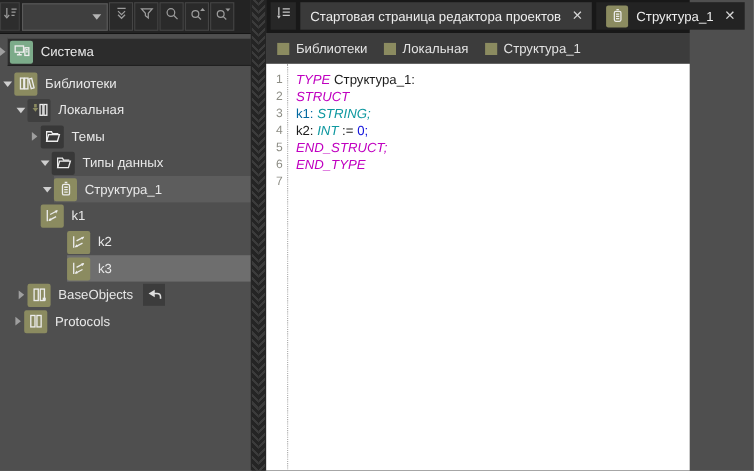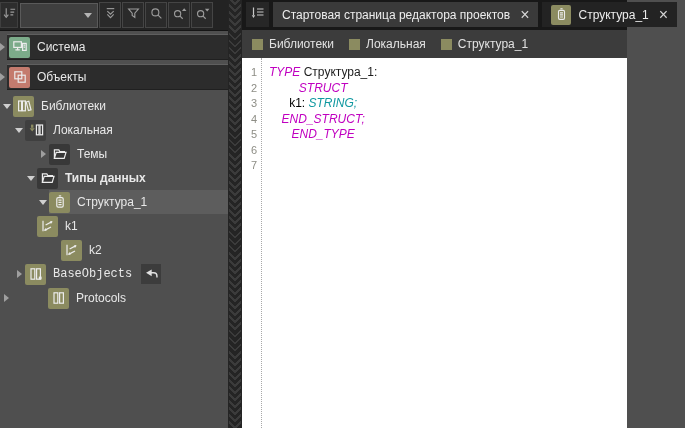--- a/index.html
+++ b/index.html
@@ -70,21 +70,21 @@
                gap:15px; padding-left:10px; }
   .crumb{ display:flex; align-items:center; gap:6px; }
   .crumb-sq{ width:11px; height:11px; flex:none; }
   .crumb-label{ color:#e2e2e2; font-size:12px; white-space:nowrap; }
 
   .editor{ flex:1; background:#ffffff; position:relative; overflow:hidden; }
   .gutter{ position:absolute; left:0; top:0; bottom:0; width:20px; padding-top:7px;
            border-right:1px dotted #a8a8a8; }
   .gutter-line{ text-align:right; padding-right:4px; color:#8d8d85; font-size:11px;
                 line-height:15.5px; }
-  .code{ position:absolute; left:27px; top:7px; font-size:12px;text-align:center; }
+  .code{ position:absolute; left:27px; top:7px; font-size:12px; }
   .code-line{ line-height:15.5px; white-space:pre; }
   .tok-keyword{ font-style:italic; }
   .tok-type{ font-style:italic; }
 </style>
 </head>
 <body>
 
 <div class="screen">
 
   <div class="toolbar">
@@ -146,34 +146,20 @@
               <svg viewBox="0 0 16 16" width="16" height="16" fill="none" stroke="#ececec" stroke-width="1.2">
                 <rect x="1.8" y="2.8" width="7.6" height="5.6"></rect>
                 <path d="M5.6 8.4v2.2M3.4 10.8h4.4"></path>
                 <rect x="10.6" y="4.4" width="3.6" height="7"></rect>
                 <path d="M11.6 6.2h1.6M11.6 8.2h1.6"></path>
               </svg>
             </span>
             <span class="row-label">Система</span>
           </div>
         </div>
-        <div class="section-wrap">
-          <span class="section-exp">
-            <span class="tri-right"></span>
-          </span>
-          <div class="section-box">
-            <span class="icon-badge" style="background: rgb(196, 123, 110);">
-              <svg viewBox="0 0 16 16" width="16" height="16" fill="none" stroke="#ececec" stroke-width="1.2">
-                <rect x="2.8" y="2.8" width="7" height="7"></rect>
-                <rect x="6.2" y="6.2" width="7" height="7"></rect>
-              </svg>
-            </span>
-            <span class="row-label">Объекты</span>
-          </div>
-        </div>
       </div>
     <div class="tree" id="sidebar-tree">
         <div class="tree-row" style="padding-left: 1px;">
           <span class="expander">
             <span class="tri-down"></span>
           </span>
           <span class="row-body">
             <span class="icon-badge" style="background: rgb(139, 139, 96);">
               <svg viewBox="0 0 16 16" width="16" height="16" fill="none" stroke="#ececec" stroke-width="1.2">
                 <rect x="2.6" y="3" width="3" height="9.8"></rect>
@@ -193,35 +179,35 @@
               <svg viewBox="0 0 16 16" width="16" height="16" fill="none" stroke="#ececec" stroke-width="1.2">
                 <rect x="8.4" y="3" width="2.6" height="9.8"></rect>
                 <rect x="12" y="3" width="2.6" height="9.8"></rect>
                 <path d="M4.2 2.6v3.2" stroke="#8b8b60" stroke-width="2.4"></path>
                 <path d="M1.6 6.2h5.2L4.2 9.6z" fill="#8b8b60" stroke="none"></path>
               </svg>
             </span>
             <span class="row-label">Локальная</span>
           </span>
         </div>
-        <div class="tree-row" style="padding-left: 37px; justify-content: flex-end;">
+        <div class="tree-row" style="padding-left: 25px; justify-content: flex-end;">
           <span class="expander">
             <span class="tri-right"></span>
           </span>
           <span class="row-body">
             <span class="icon-badge" style="background: rgb(56, 56, 56);">
               <svg viewBox="0 0 16 16" width="16" height="16" fill="none" stroke="#ececec" stroke-width="1.2">
                 <path d="M2.4 12.4V3.8h4.4l1 1.8H13"></path>
                 <path d="M2.4 12.4l1.8-6H14l-1.8 6z"></path>
               </svg>
             </span>
             <span class="row-label">Темы</span>
           </span>
         </div>
-        <div class="tree-row" style="padding-left: 25px; font-weight: bold;">
+        <div class="tree-row" style="padding-left: 35px;">
           <span class="expander">
             <span class="tri-down"></span>
           </span>
           <span class="row-body">
             <span class="icon-badge" style="background: rgb(56, 56, 56);">
               <svg viewBox="0 0 16 16" width="16" height="16" fill="none" stroke="#ececec" stroke-width="1.2">
                 <path d="M2.4 12.4V3.8h4.4l1 1.8H13"></path>
                 <path d="M2.4 12.4l1.8-6H14l-1.8 6z"></path>
               </svg>
             </span>
@@ -266,42 +252,57 @@
                 <path d="M3 2.8v10.4"></path>
                 <path d="M5.6 7L12 3.6"></path>
                 <path d="M12.6 3.2l-2.8.4 1.2 2.4z" fill="#ececec" stroke="none"></path>
                 <path d="M11 9L4.6 12.4"></path>
                 <path d="M4 12.8l2.8-.4-1.2-2.4z" fill="#ececec" stroke="none"></path>
               </svg>
             </span>
             <span class="row-label">k2</span>
           </span>
         </div>
-        <div class="tree-row" style="padding-left: 13px; font-family: Liberation Mono, monospace;">
+        <div class="tree-row" style="padding-left: 49px;">
+          <span class="expander"></span>
+          <span class="row-body sel-strong">
+            <span class="icon-badge" style="background: rgb(139, 139, 96);">
+              <svg viewBox="0 0 16 16" width="16" height="16" fill="none" stroke="#ececec" stroke-width="1.2">
+                <path d="M3 2.8v10.4"></path>
+                <path d="M5.6 7L12 3.6"></path>
+                <path d="M12.6 3.2l-2.8.4 1.2 2.4z" fill="#ececec" stroke="none"></path>
+                <path d="M11 9L4.6 12.4"></path>
+                <path d="M4 12.8l2.8-.4-1.2-2.4z" fill="#ececec" stroke="none"></path>
+              </svg>
+            </span>
+            <span class="row-label">k3</span>
+          </span>
+        </div>
+        <div class="tree-row" style="padding-left: 13px;">
           <span class="expander">
             <span class="tri-right"></span>
           </span>
           <span class="row-body">
             <span class="icon-badge" style="background: rgb(139, 139, 96);">
               <svg viewBox="0 0 16 16" width="16" height="16" fill="none" stroke="#ececec" stroke-width="1.2">
                 <rect x="3" y="2.8" width="3.8" height="10.4"></rect>
                 <rect x="8.6" y="2.8" width="3.8" height="10.4"></rect>
                 <rect x="10.8" y="10.6" width="2.8" height="2.8" fill="#ececec" stroke="none"></rect>
               </svg>
             </span>
             <span class="row-label">BaseObjects</span>
             <span class="trailing-btn">
               <svg viewBox="0 0 16 16" width="15" height="15" fill="none" stroke="#e0e0e0" stroke-width="1.2">
                 <path d="M2.2 6.2L8.2 2.6v7.2z" fill="#e0e0e0" stroke="none"></path>
                 <path d="M7 6.2h3.4c2 0 3.4 1.4 3.4 3.4v1.6" stroke-width="1.5"></path>
               </svg>
             </span>
           </span>
         </div>
-        <div class="tree-row" style="padding-left: 0; gap: 36px;">
+        <div class="tree-row" style="padding-left: 10px;">
           <span class="expander">
             <span class="tri-right"></span>
           </span>
           <span class="row-body">
             <span class="icon-badge" style="background: rgb(139, 139, 96);">
               <svg viewBox="0 0 16 16" width="16" height="16" fill="none" stroke="#ececec" stroke-width="1.2">
                 <rect x="3" y="2.8" width="3.8" height="10.4"></rect>
                 <rect x="8.6" y="2.8" width="3.8" height="10.4"></rect>
               </svg>
             </span>
@@ -360,20 +361,21 @@
           <div class="gutter-line">2</div>
           <div class="gutter-line">3</div>
           <div class="gutter-line">4</div>
           <div class="gutter-line">5</div>
           <div class="gutter-line">6</div>
           <div class="gutter-line">7</div>
         </div>
       <div class="code" id="code">
           <div class="code-line"><span class="tok-keyword" style="color: rgb(192, 0, 192);">TYPE </span><span class="tok-plain" style="color: rgb(28, 28, 28);">Структура_1:</span></div>
           <div class="code-line"><span class="tok-keyword" style="color: rgb(192, 0, 192); margin-top: 46px;">STRUCT</span></div>
-          <div class="code-line"><span class="tok-plain" style="color: #000000;">k1: </span><span class="tok-type" style="color: rgb(15, 152, 160); margin-top: 21px;">STRING;</span></div>
+          <div class="code-line"><span class="tok-plain" style="color: #0369a1;">k1: </span><span class="tok-type" style="color: rgb(15, 152, 160); margin-top: 21px;">STRING;</span></div>
+          <div class="code-line"><span class="tok-plain" style="color: rgb(28, 28, 28);">k2: </span><span class="tok-type" style="color: rgb(15, 152, 160);">INT</span><span class="tok-plain" style="color: rgb(28, 28, 28);"> := </span><span class="tok-number" style="color: rgb(21, 21, 221);">0;</span></div>
           <div class="code-line"><span class="tok-keyword" style="color: rgb(192, 0, 192); margin-top: 24px;">END_STRUCT;</span></div>
           <div class="code-line"><span class="tok-keyword" style="color: rgb(192, 0, 192);">END_TYPE</span></div>
         </div>
     </div>
   </div>
 
 </div>
 
 </body></html>

